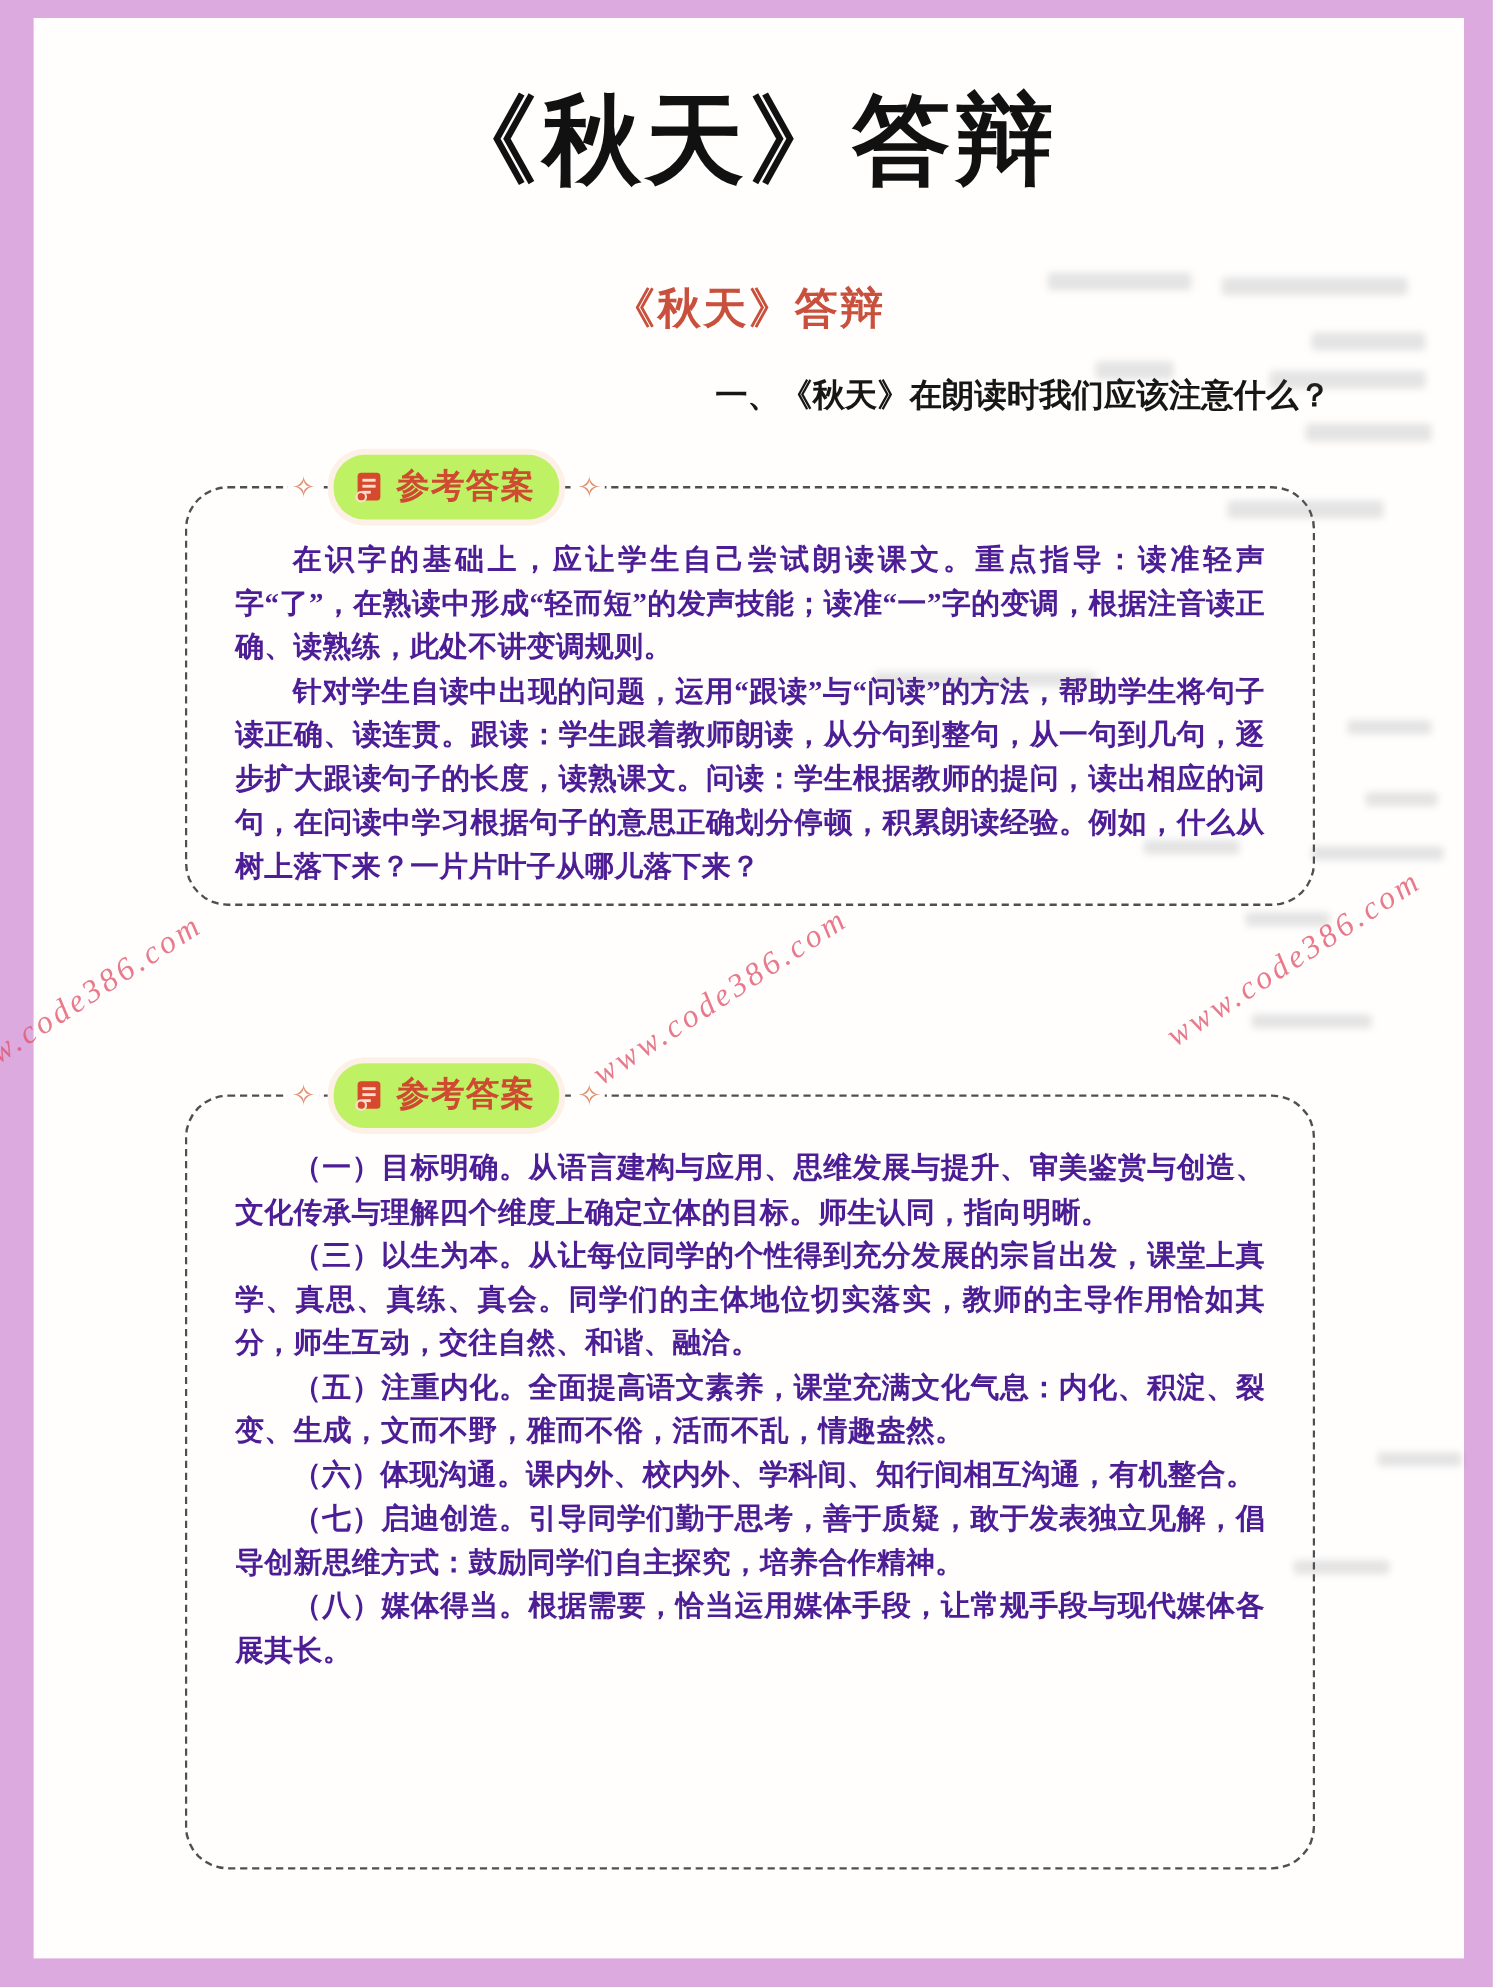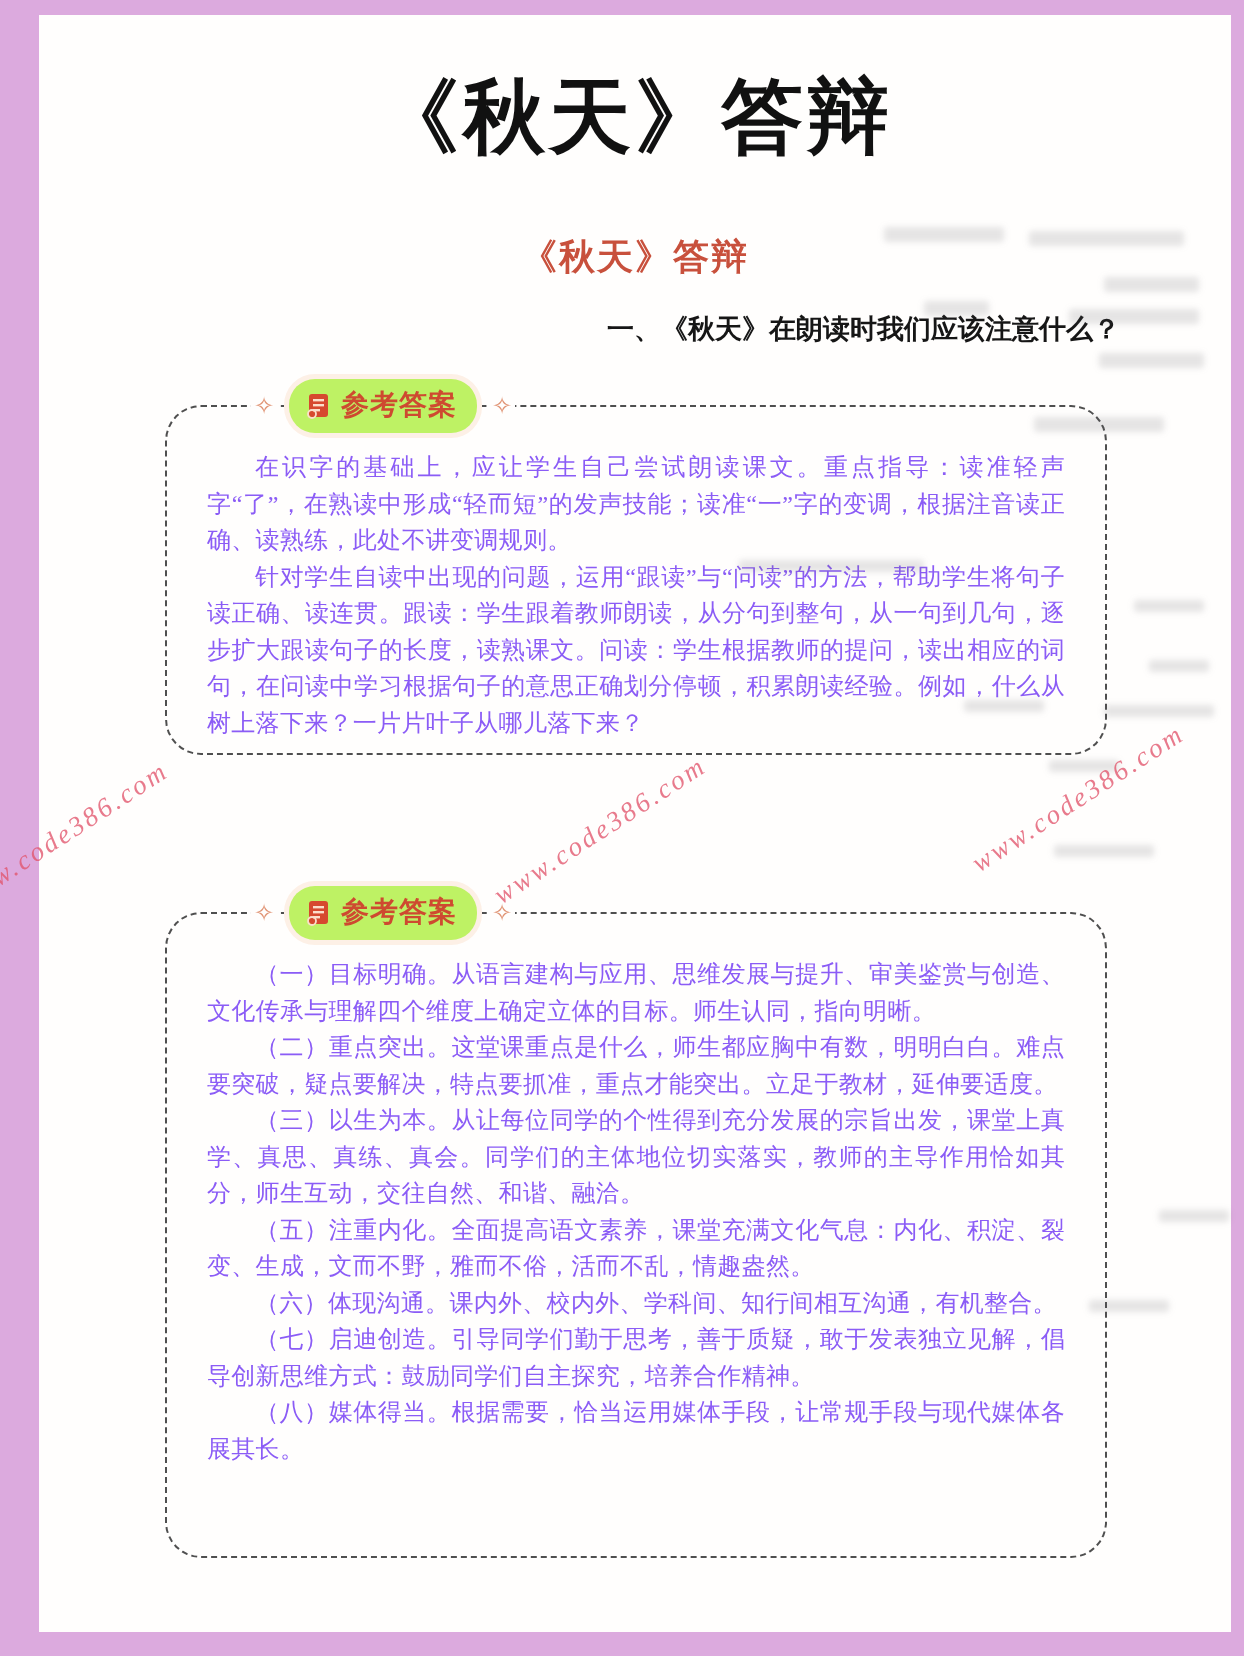--- a/index.html
+++ b/index.html
@@ -3,21 +3,21 @@
 <meta charset="utf-8">
 <style>
   html,body{margin:0;padding:0;}
   body{
     width:1244px;height:1656px;
     font-family:"Liberation Serif","DejaVu Serif",serif;
     position:relative;overflow:hidden;
     background:#dcaade;
   }
   .sheet{
-    position:absolute;left:39px;top:15px;width:1192px;height:1617px;
+    position:absolute;left:28px;top:15px;width:1192px;height:1617px;
     background:#fffefd;
   }
   .page-title{
     position:absolute;left:0;top:48px;width:100%;
     text-align:center;
     font-family:"Liberation Sans","DejaVu Sans",sans-serif;
     font-size:82px;font-weight:900;color:#111;
     letter-spacing:4px;
   }
   .page-subtitle{
@@ -37,22 +37,22 @@
     position:absolute;left:126px;width:942px;
     border:2px dashed #4f4f4f;border-radius:36px;
     box-sizing:border-box;
   }
   #answer-box-1{top:390px;height:350px;}
   #answer-box-2{top:897px;height:646px;}
   .answer-box .content{
     padding:42px 40px 0 40px;
   }
   .answer-box p{
-    margin:0;font-size:24px;line-height:36.5px;color:#8b5cf6;
-    text-align:justify;text-indent:2em;letter-spacing:0.3px;
+    margin:0;font-size:24px;line-height:36.5px;color:#4c1d95;
+    text-align:justify;text-indent:2em;letter-spacing:0.3px;font-weight:bold;
   }
   .badge-row{
     position:absolute;left:84px;top:-26px;height:50px;
     display:flex;align-items:center;gap:12px;
     background:transparent;
   }
   .badge-pill{
     display:flex;align-items:center;gap:9px;
     background:#bef264;border-radius:26px;
     padding:7px 20px 9px 16px;
@@ -129,21 +129,20 @@
             <rect x="8" y="17" width="7" height="2.4" fill="#fbdecb"></rect>
             <circle cx="7" cy="22" r="4" fill="none" stroke="#fbdecb" stroke-width="1.8"></circle>
           </svg>
         </span>
         <span class="label">参考答案</span>
       </span>
       <span class="sparkle">✧</span>
     </div>
     <div class="content">
       <p>（一）目标明确。从语言建构与应用、思维发展与提升、审美鉴赏与创造、文化传承与理解四个维度上确定立体的目标。师生认同，指向明晰。</p>
-      <p>（二）重点突出。这堂课重点是什么，师生都应胸中有数，明明白白。难点要突破，疑点要解决，特点要抓准，重点才能突出。立足于教材，延伸要适度。</p>
       <p>（三）以生为本。从让每位同学的个性得到充分发展的宗旨出发，课堂上真学、真思、真练、真会。同学们的主体地位切实落实，教师的主导作用恰如其分，师生互动，交往自然、和谐、融洽。</p>
       <p>（五）注重内化。全面提高语文素养，课堂充满文化气息：内化、积淀、裂变、生成，文而不野，雅而不俗，活而不乱，情趣盎然。</p>
       <p>（六）体现沟通。课内外、校内外、学科间、知行间相互沟通，有机整合。</p>
       <p>（七）启迪创造。引导同学们勤于思考，善于质疑，敢于发表独立见解，倡导创新思维方式：鼓励同学们自主探究，培养合作精神。</p>
       <p>（八）媒体得当。根据需要，恰当运用媒体手段，让常规手段与现代媒体各展其长。</p>
     </div>
   </div>
 
   <div class="smudge" style="left:845px;top:212px;width:120px;"></div>
   <div class="smudge" style="left:990px;top:216px;width:155px;"></div>

